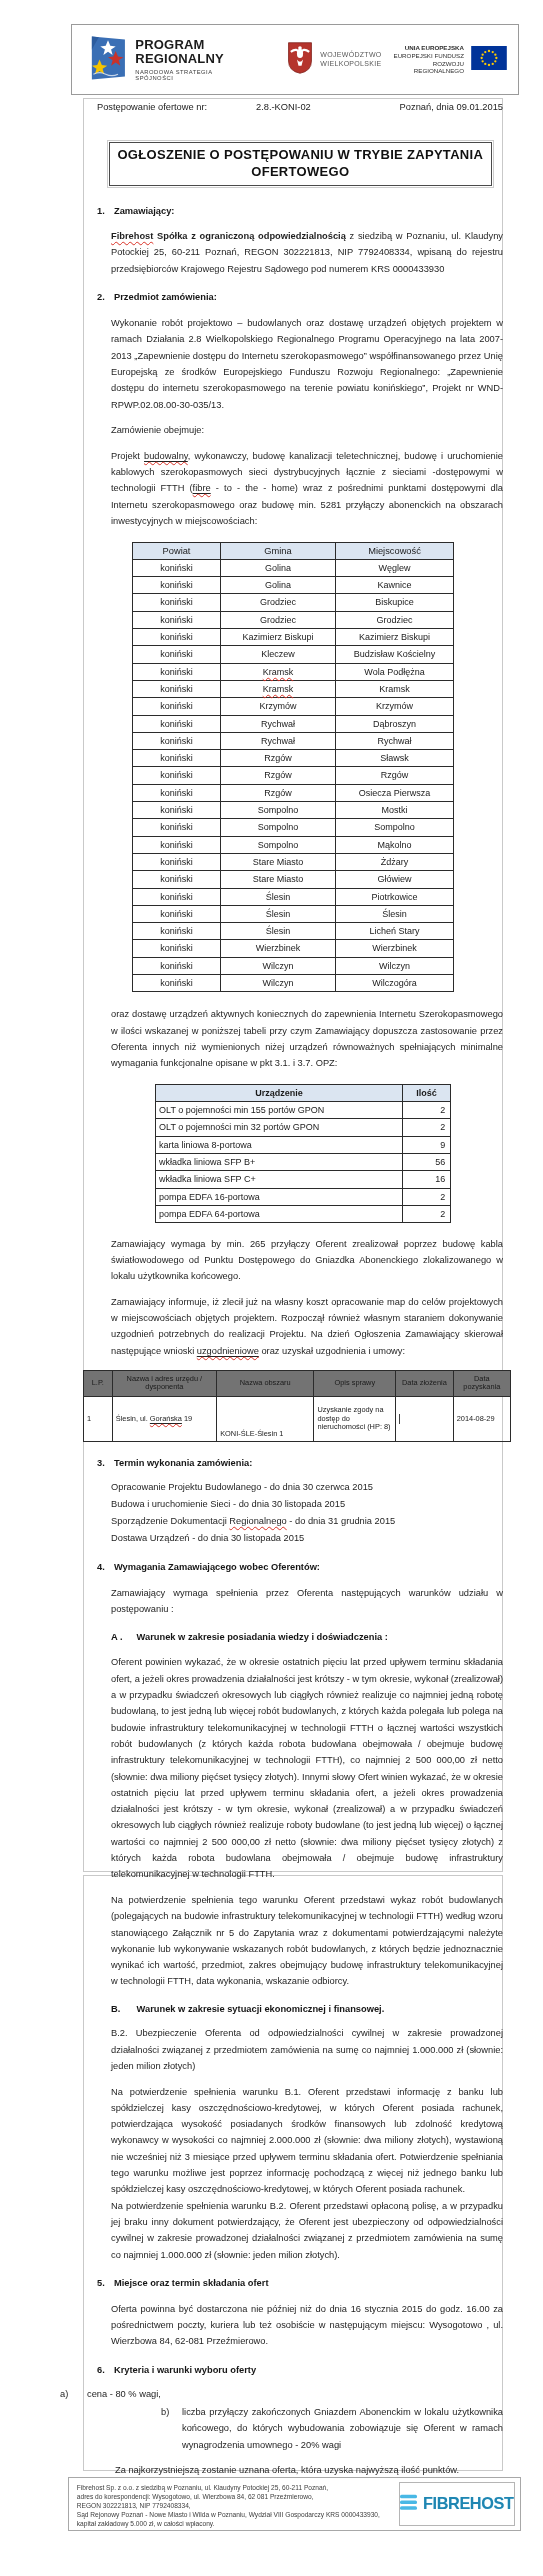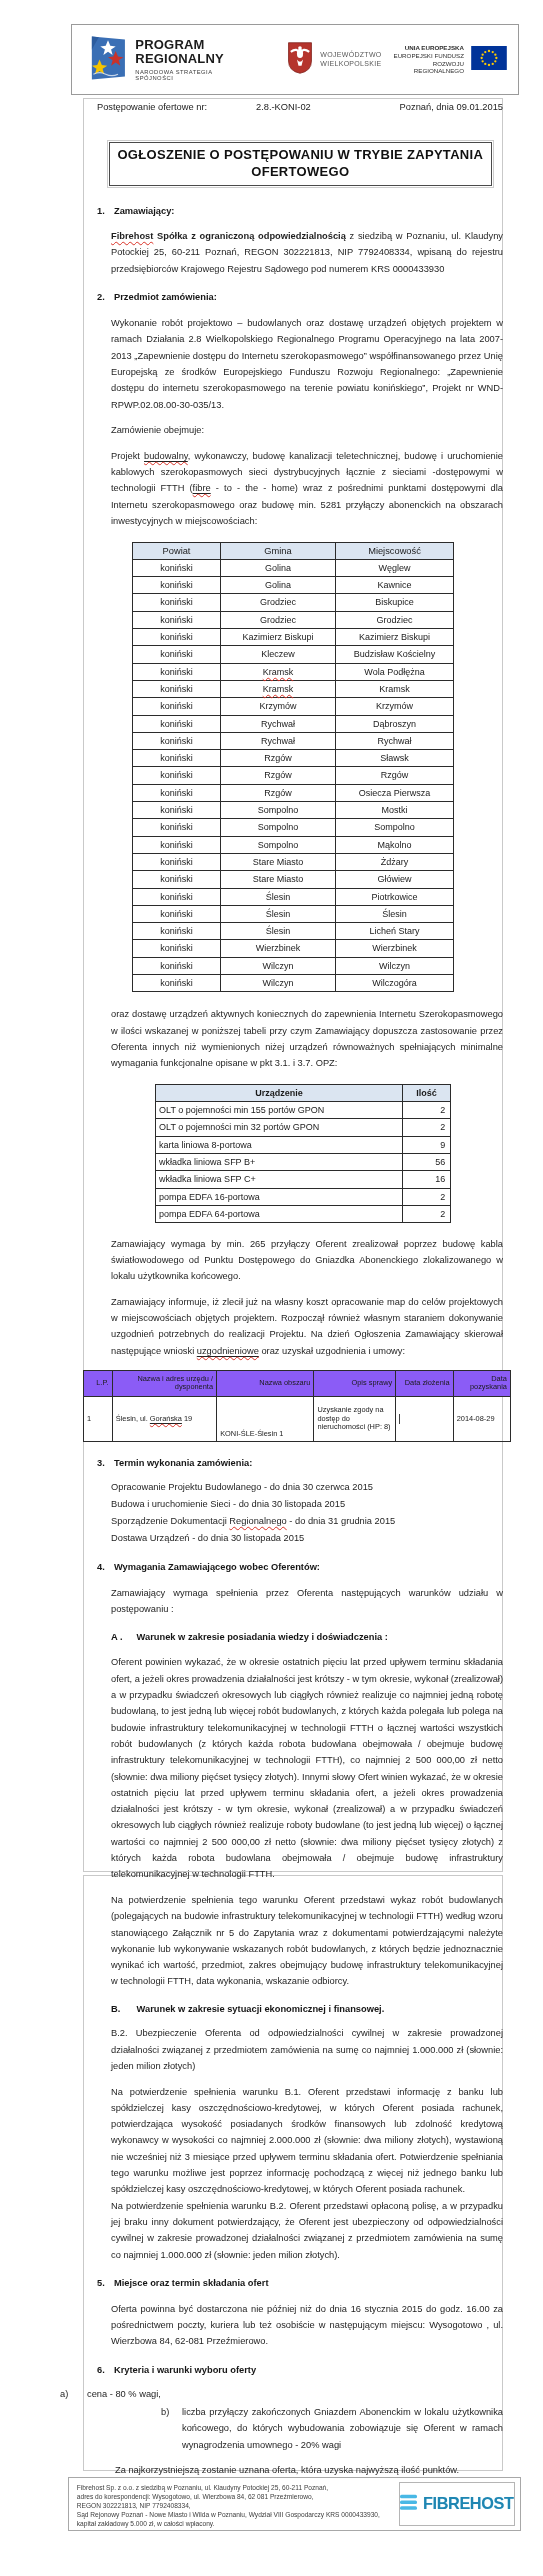--- a/index.html
+++ b/index.html
@@ -60,21 +60,21 @@
   table.tbl{border-collapse:collapse;font-size:9px;color:#1b1b1b;}
   table.tbl td,table.tbl th{border:0.8px solid #2b2b2b;padding:0 3.1px;height:14px;}
   table.locations{margin:12.4px 0 14px 35px;text-align:center;}
   table.locations th{background:#dbe5f1;font-weight:normal;font-size:9.3px;height:16.3px;}
   table.locations td{height:14.7px;}
   table.devices{margin:12.4px 0 12.4px 58px;}
   table.devices th{background:#dbe5f1;font-weight:bold;height:15.5px;}
   table.devices td.al{text-align:left;}
   table.devices td.ar{text-align:right;padding-right:4.7px;}
   table.permits{margin:11px 0 11px -14px;width:428px;font-size:7.4px;line-height:8.5px;text-align:left;}
-  table.permits th{font-weight:normal;text-align:right;padding:2.3px 3.1px;height:20px;vertical-align:middle;background:#8b5cf6;}
+  table.permits th{font-weight:normal;text-align:center;padding:2.3px 3.1px;height:20px;vertical-align:middle;background:#737373;}
   table.permits td{padding:2.3px 3.1px;height:40px;vertical-align:middle;}
   table.permits td.vb{vertical-align:bottom;}
   table.permits td.caret-cell::after{content:"";display:inline-block;width:0.8px;height:10px;background:#444;vertical-align:middle;}
   
   .footer{position:absolute;left:68px;top:2477px;width:453px;height:54px;border:0.8px solid #a8a8a8;
           box-sizing:border-box;background:#fff;}
   .ftext{position:absolute;left:7.8px;top:4.7px;width:310px;font-size:6.6px;line-height:9px;color:#3d3d3d;}
   .flogo{position:absolute;right:5.4px;top:3.9px;width:116px;height:44px;border:0.8px solid #b5b5b5;
          box-sizing:border-box;display:flex;align-items:center;justify-content:center;gap:4.7px;}
   .fbrand{font-size:16.3px;font-weight:bold;color:#1f86b2;letter-spacing:-0.4px;

